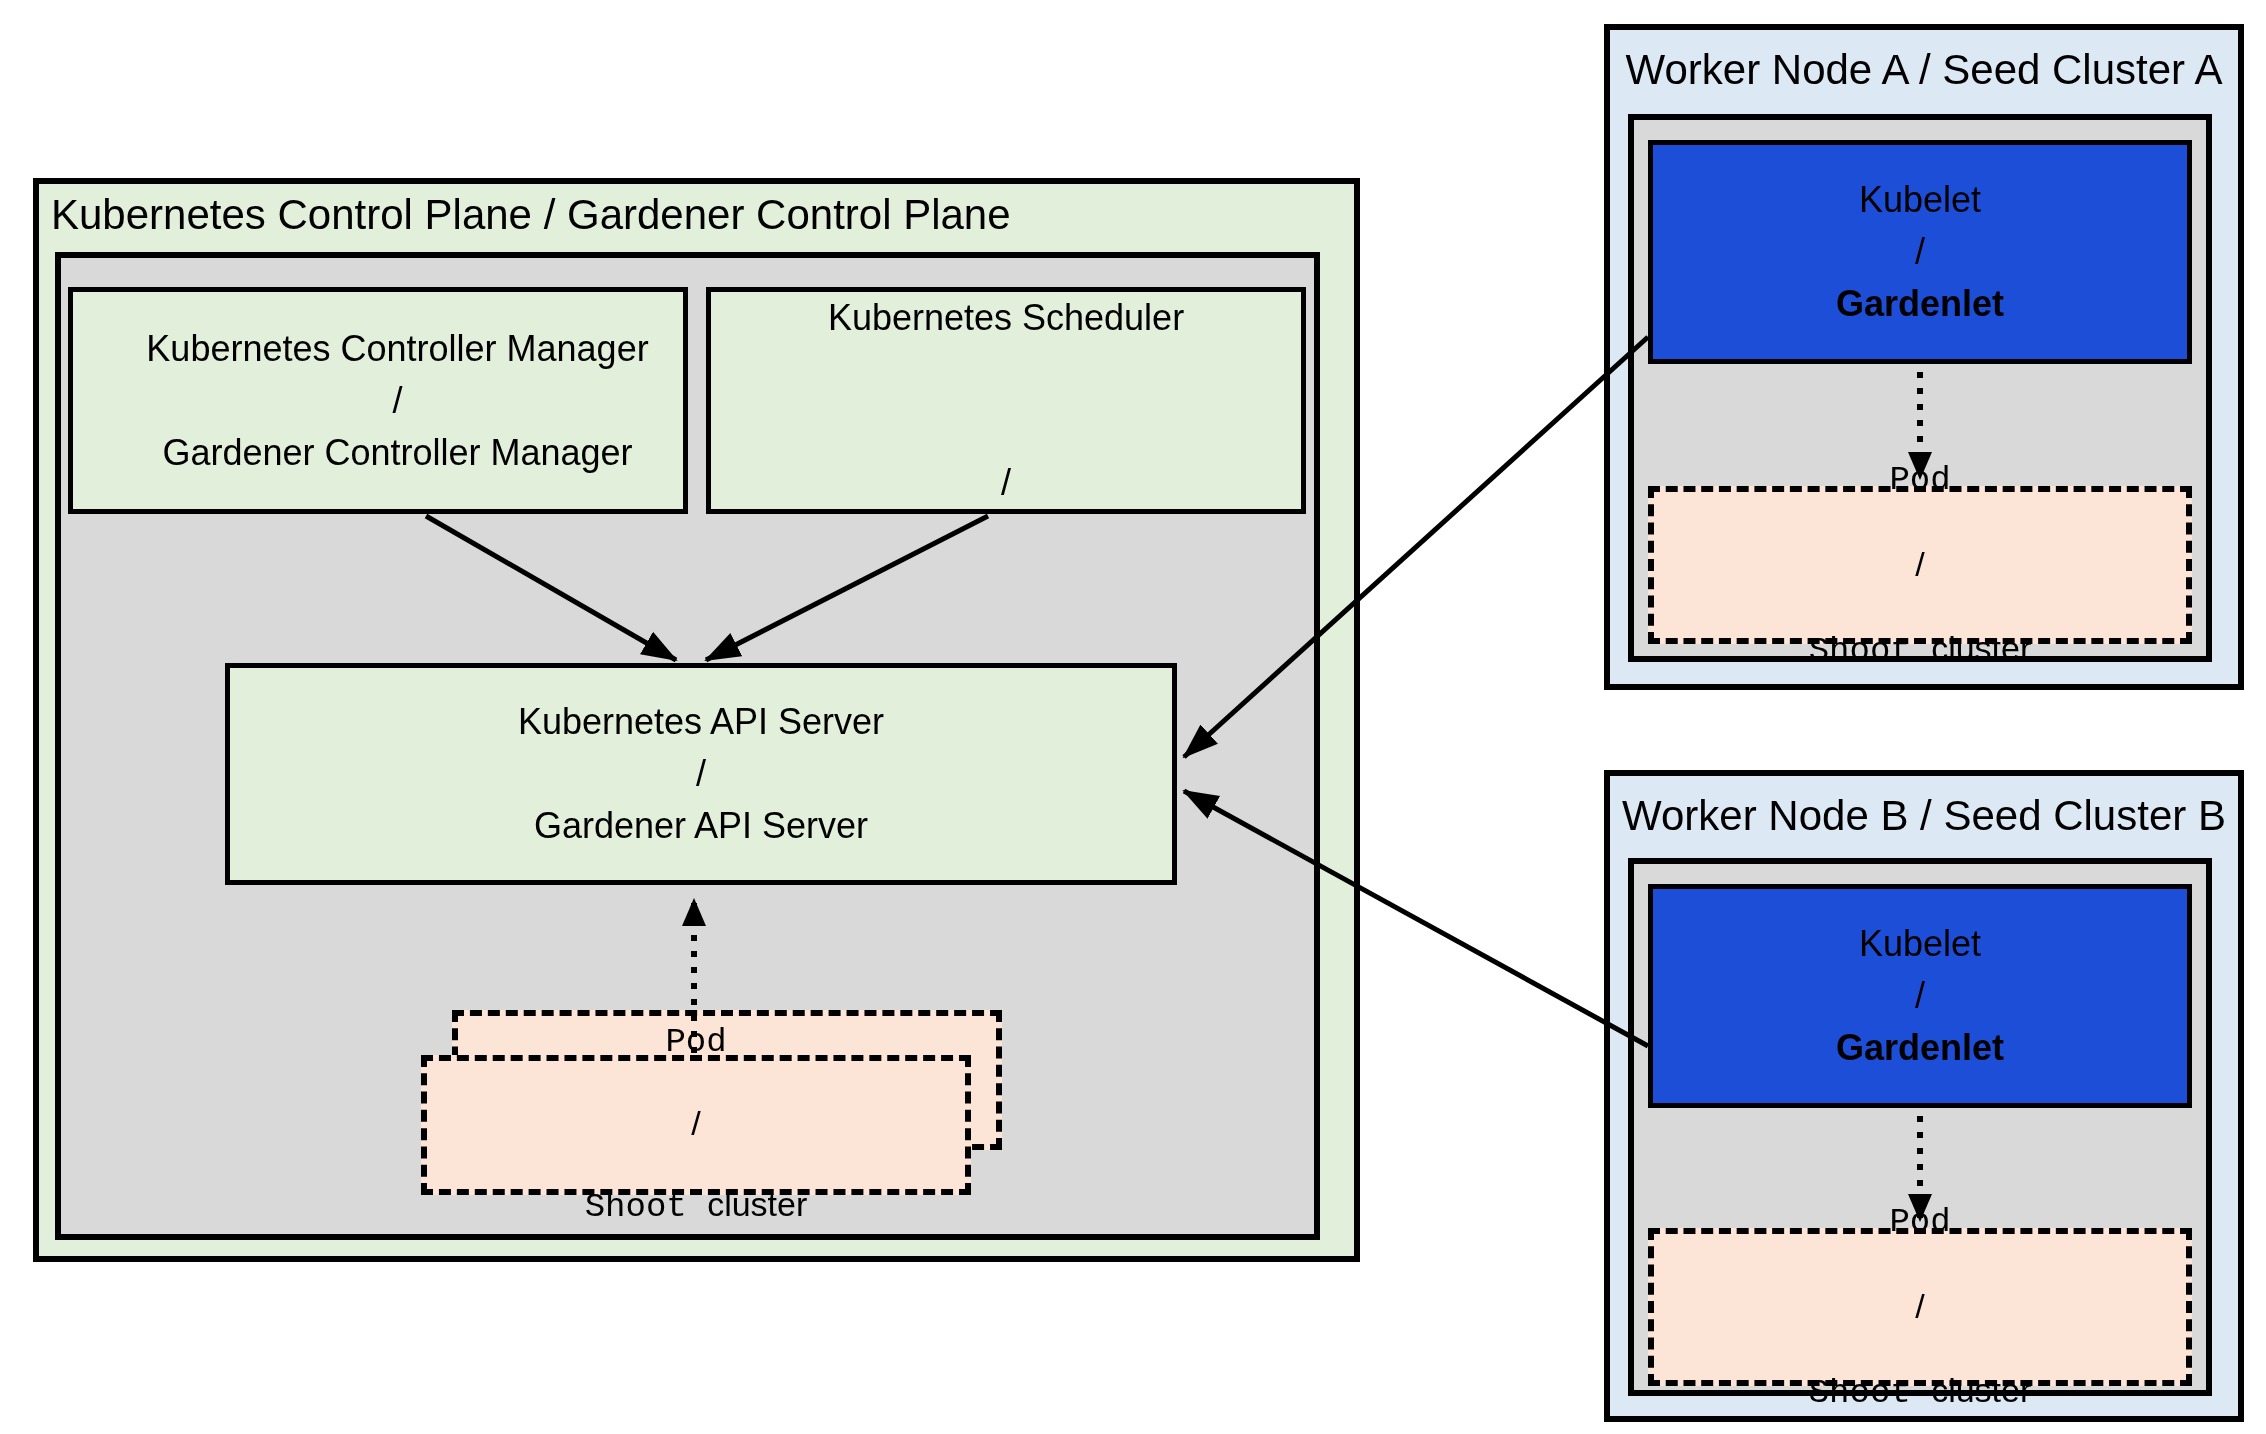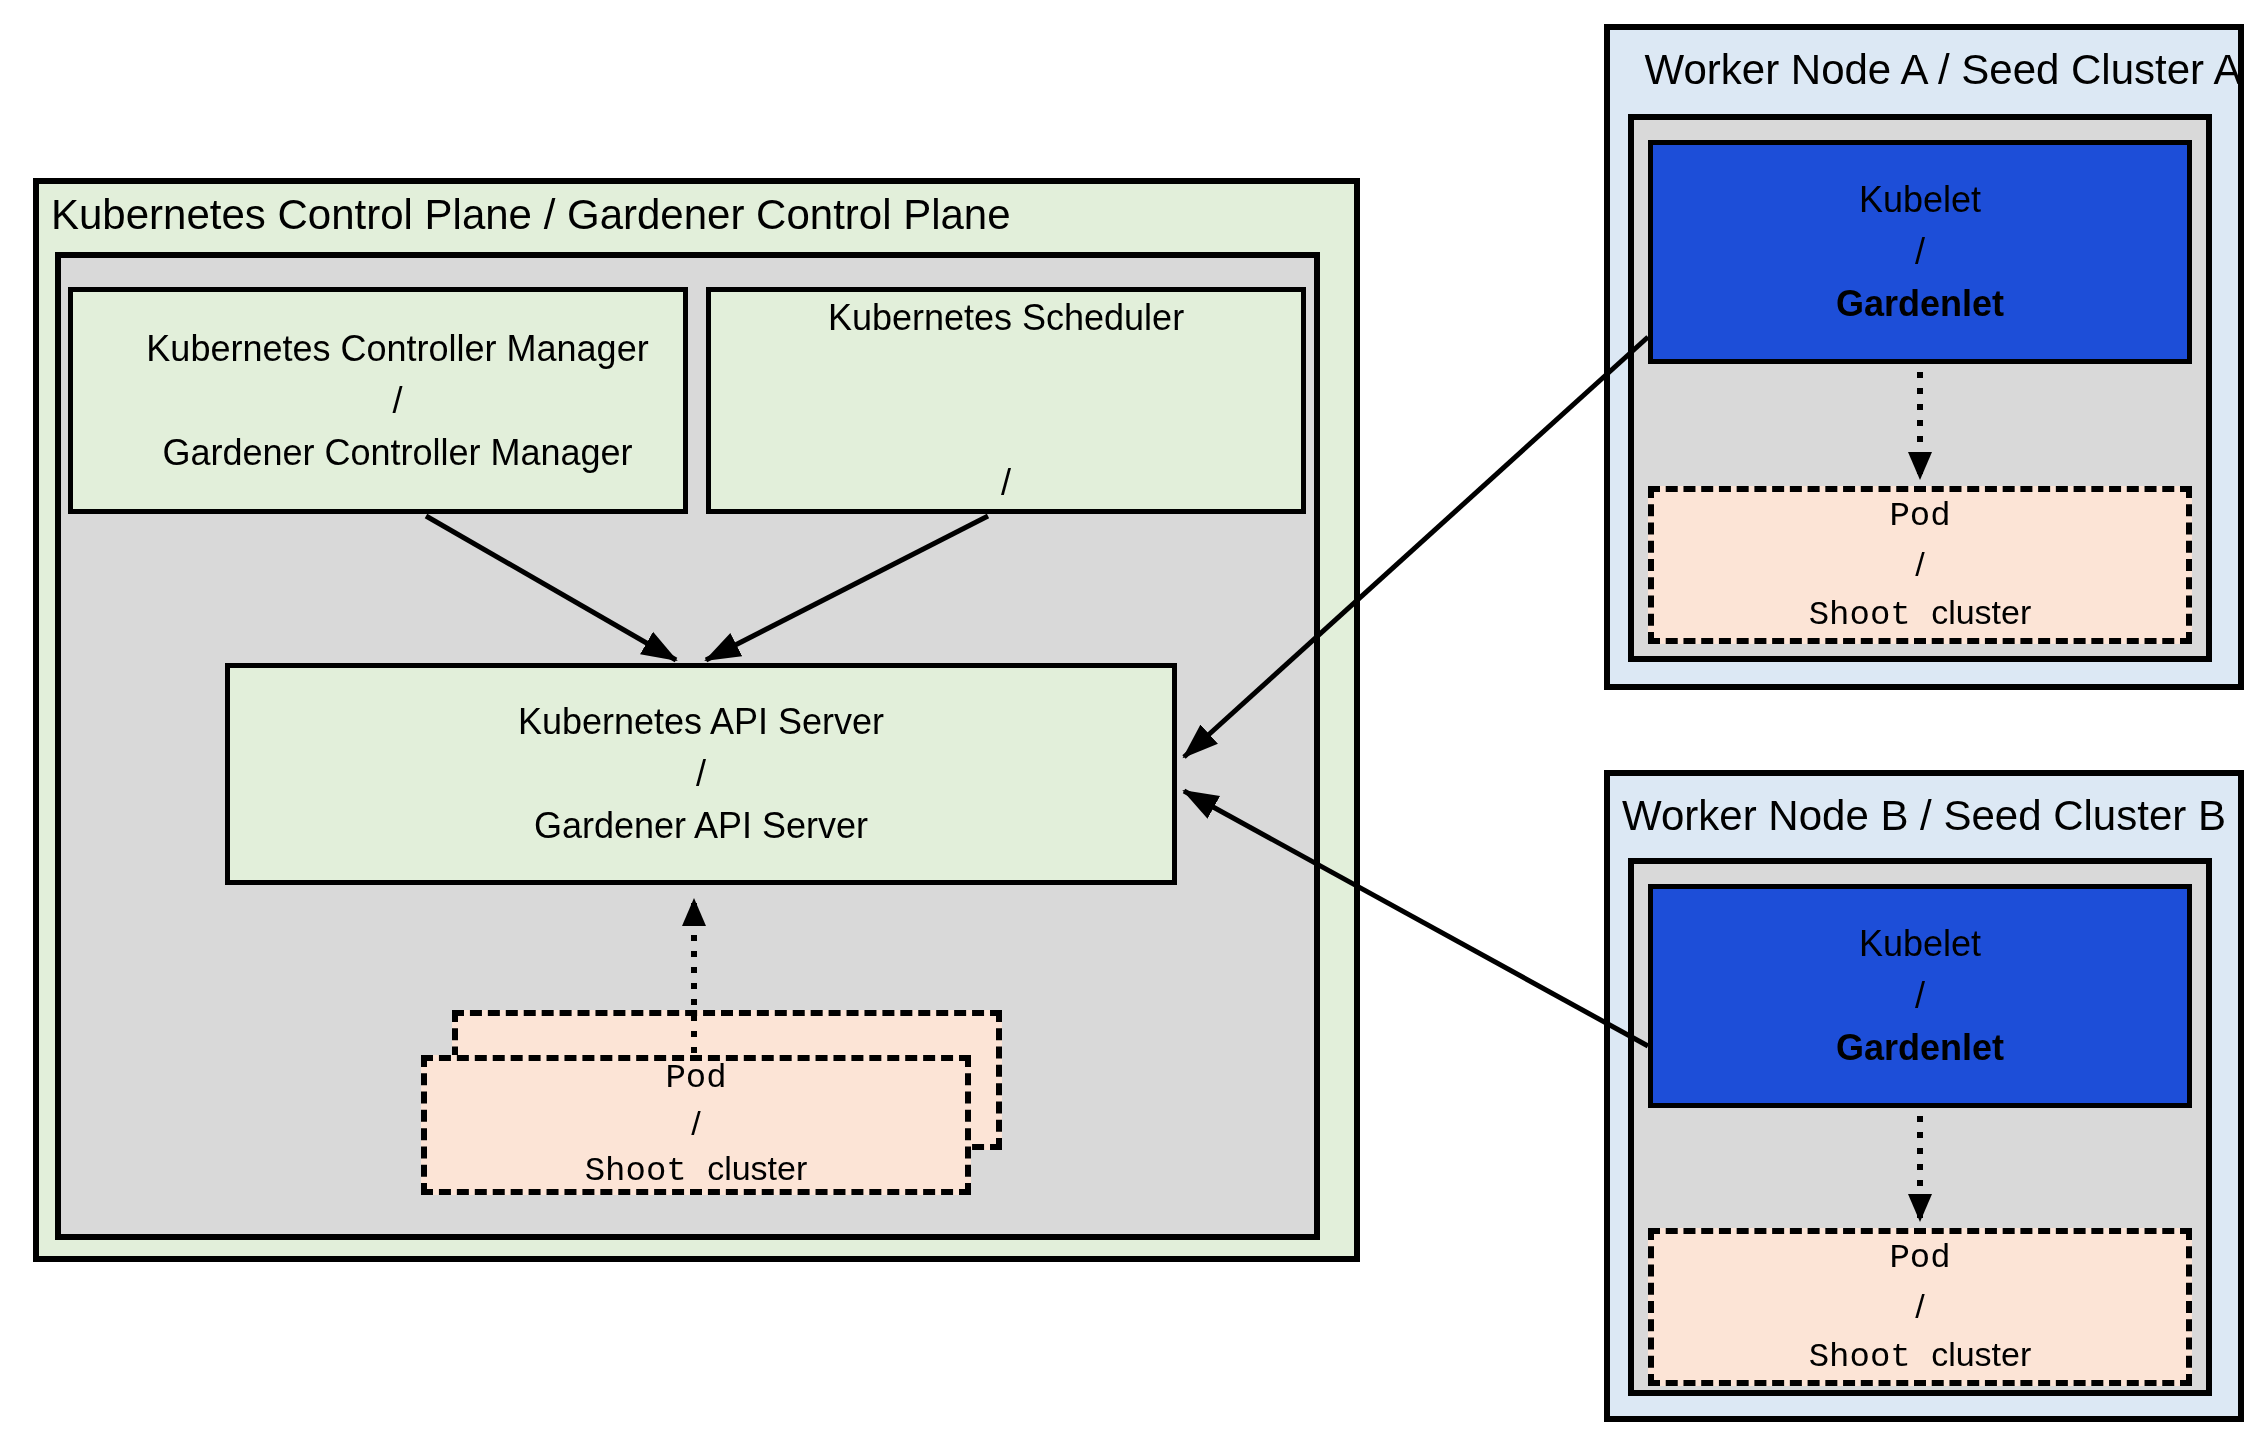--- a/index.html
+++ b/index.html
@@ -6,21 +6,21 @@
   #canvas{
     position:relative;width:2266px;height:1434px;background:#ffffff;
     font-family:"Liberation Sans", sans-serif;color:#000;overflow:hidden;
   }
   .abs{position:absolute;box-sizing:border-box;}
   .outer-green{background:#e2efda;border:6px solid #000;}
   .outer-blue{background:#dce8f4;border:6px solid #000;}
   .panel-gray{background:#d9d9d9;border:6px solid #000;}
   .comp-green{background:#e2efda;border:5px solid #000;}
   .comp-orange{background:#1d4ed8;border:5px solid #000;}
-  .pod-box{background:#fce4d6;border:6px dashed #000;}
+  .pod-box{background:#fce4d6;border:6px dashed #000;gap:36px;}
   .center-label{display:flex;flex-direction:column;align-items:center;justify-content:center;text-align:center;}
   .region-title{font-size:42px;white-space:nowrap;}
   .cp-title-strip{display:flex;align-items:center;padding-left:18px;}
   .worker-title-strip{display:flex;align-items:center;justify-content:center;}
   .lbl36{font-size:36px;line-height:52px;}
   .lbl-pod-cp{font-size:34px;line-height:45px;}
   .lbl-pod-w{font-size:34px;line-height:48px;}
   .mono{font-family:"Liberation Mono","DejaVu Sans Mono",monospace;}
   .bold{font-weight:bold;}
   svg.arrows{position:absolute;left:0;top:0;z-index:30;pointer-events:none;}
@@ -55,21 +55,21 @@
 
   <div class="abs pod-box z2" style="left:452px;top:1010px;width:550px;height:140px;"></div>
 
   <div class="abs pod-box center-label lbl-pod-cp z4" style="left:421px;top:1055px;width:550px;height:140px;">
     <div class="mono">Pod</div>
     <div>/</div>
     <div><span class="mono">Shoot </span><span>cluster</span></div>
   </div>
 
   <div class="abs outer-blue z1" style="left:1604px;top:24px;width:640px;height:666px;"></div>
-  <div class="abs worker-title-strip region-title z2" style="left:1604px;top:28px;width:640px;height:84px;margin-left:19px;">Worker Node A / Seed Cluster A</div>
+  <div class="abs worker-title-strip region-title z2" style="left:1604px;top:28px;width:640px;height:84px;">Worker Node A / Seed Cluster A</div>
   <div class="abs panel-gray z2" style="left:1628px;top:114px;width:584px;height:548px;"></div>
 
   <div class="abs comp-orange center-label lbl36 z3" style="left:1648px;top:140px;width:544px;height:224px;">
     <div>Kubelet</div>
     <div>/</div>
     <div class="bold">Gardenlet</div>
   </div>
 
   <div class="abs pod-box center-label lbl-pod-w z3" style="left:1648px;top:486px;width:544px;height:158px;">
     <div class="mono">Pod</div>

